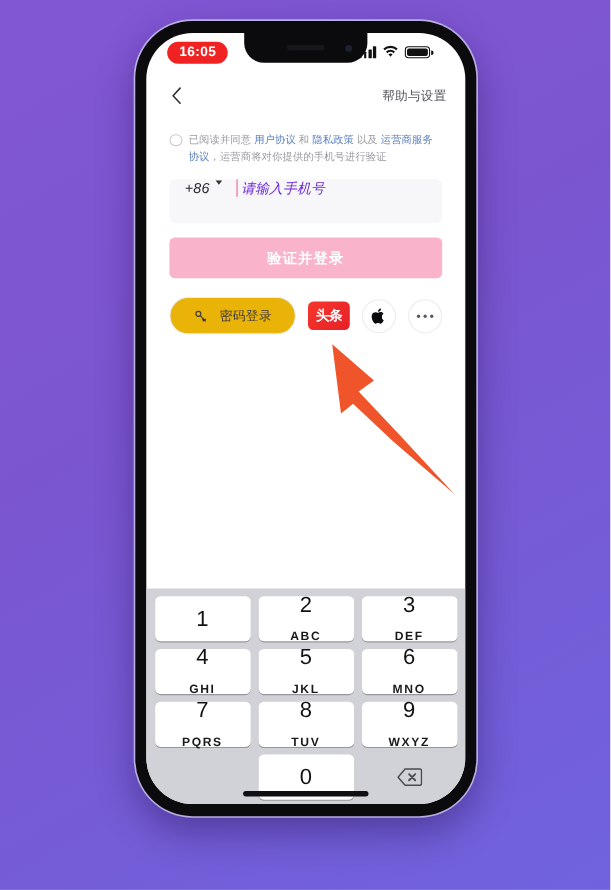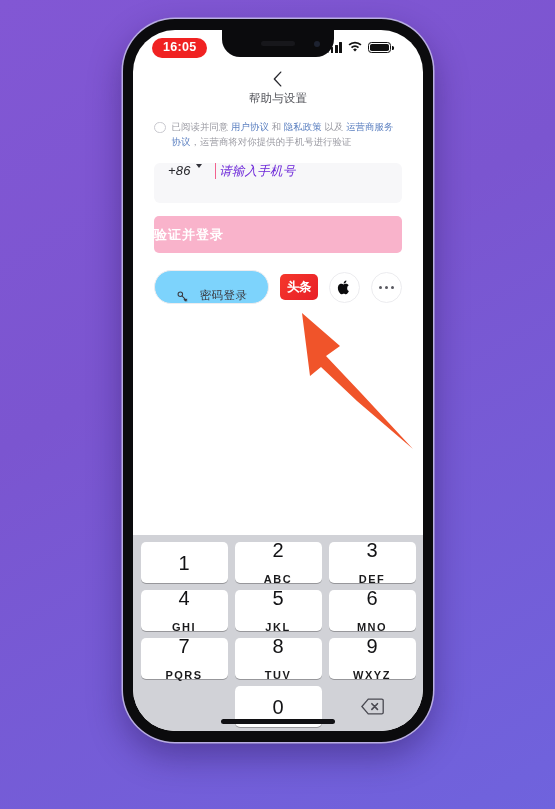--- a/index.html
+++ b/index.html
@@ -126,21 +126,20 @@
   
   #nav-bar {
     position: absolute;
     top: 38px; left: 0; right: 0;
     height: 38px;
     display: flex;
     align-items: center;
     justify-content: space-between;
     padding: 0 17px;
     z-index: 30;
-    flex-direction: column;
   }
   #back-icon { width: 22px; height: 22px; display: block; }
   #help-settings {
     font-size: 11.5px;
     color: #55565c;
     letter-spacing: 0.2px;
   }
 
   
   #page-body {
@@ -215,20 +214,21 @@
   }
 
   
   #login-button {
     margin-top: 13px;
     height: 37px;
     border-radius: 5px;
     background: #f9b3cb;
     display: flex;
     align-items: center;
+    justify-content: center;
     border: none;
     width: 100%;
     cursor: pointer;
   }
   #login-button-label {
     font-size: 13px;
     color: #ffffff;
     font-weight: bold;
     letter-spacing: 1px;
   }
@@ -239,24 +239,24 @@
     display: flex;
     align-items: center;
     gap: 11px;
   }
   #password-login-button {
     flex: 1 1 auto;
     height: 34px;
     border: 1px solid #ececef;
     border-radius: 17px;
     display: flex;
-    align-items: flex-end;
+    align-items: center;
     justify-content: center;
     gap: 11px;
-    background: #7dd3fc;
+    background: #eab308;
     cursor: pointer;
   }
   #password-login-label {
     font-size: 11.5px;
     color: #3a3a40;
     letter-spacing: 0.4px;
   }
   .round-social {
     flex: 0 0 auto;
     width: 31px; height: 31px;

